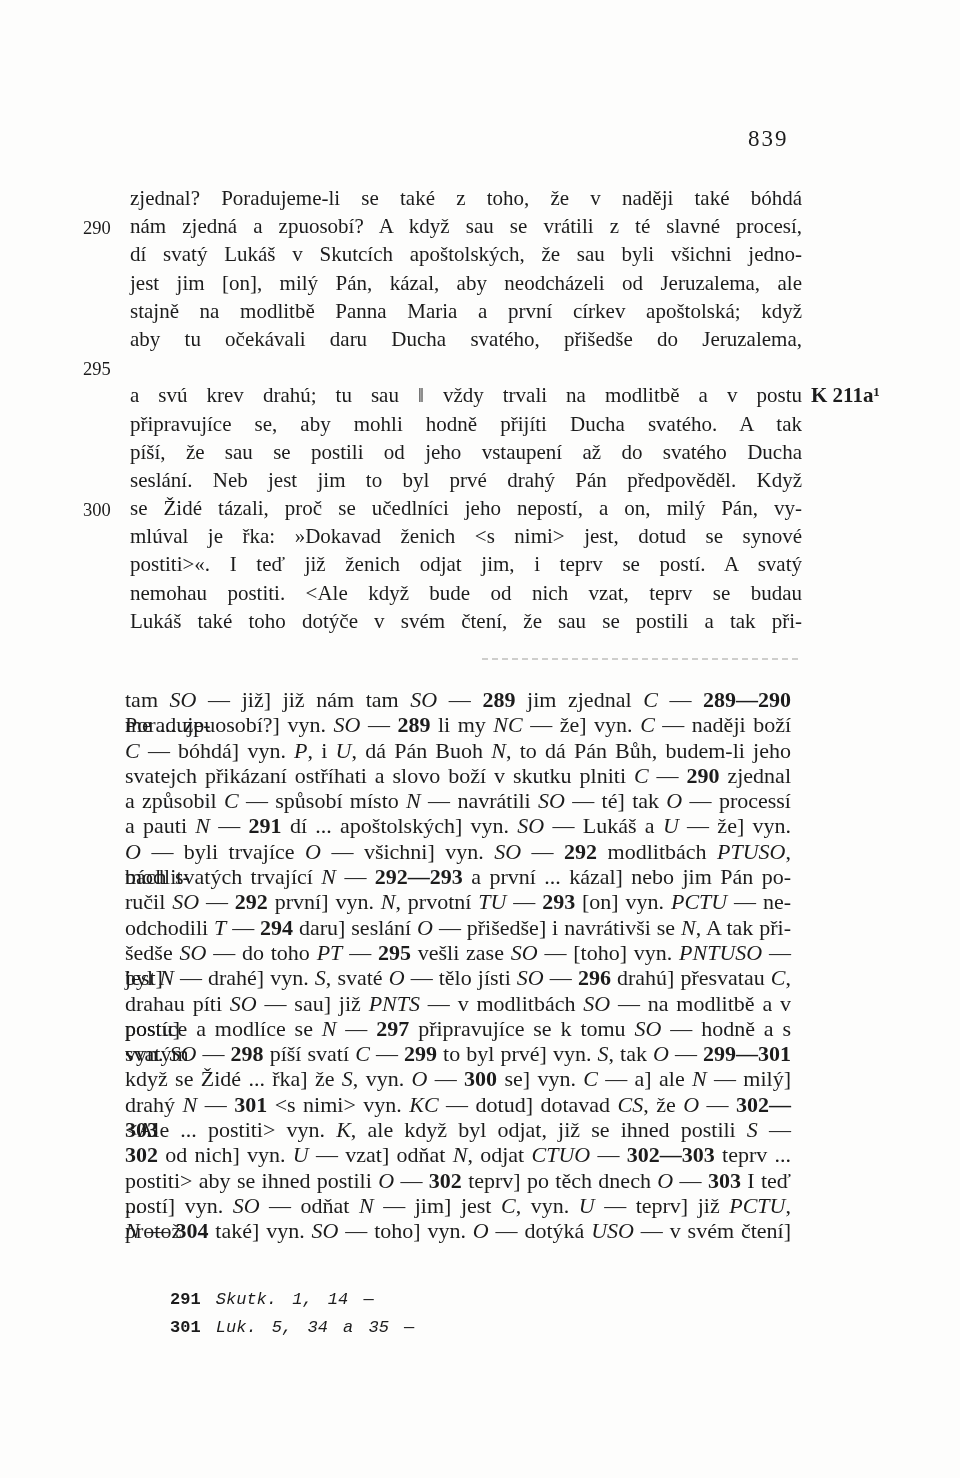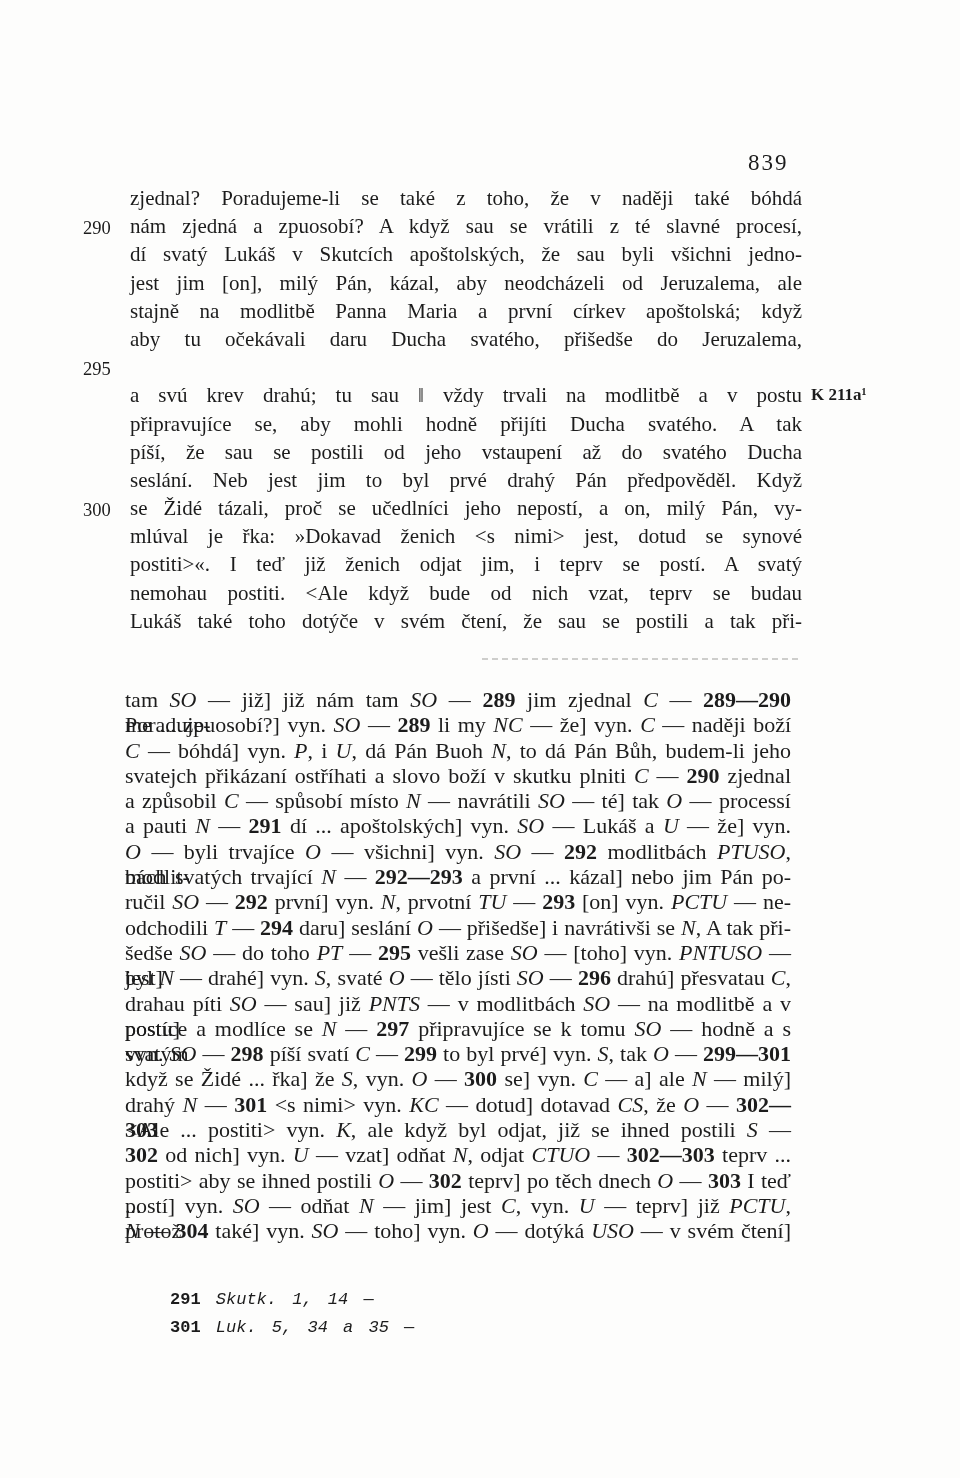--- a/index.html
+++ b/index.html
@@ -15,21 +15,20 @@
     color: #1c1c1c;
     font-family: "Liberation Serif", "DejaVu Serif", serif;
     overflow: hidden;
   }
   .page-number {
     position: absolute;
     left: 748px;
     top: 126px;
     font-size: 23px;
     letter-spacing: 2px;
-    margin-top: 24px;
   }
   .main-text {
     position: absolute;
     left: 130px;
     top: 184px;
     width: 672px;
     font-size: 21px;
     line-height: 28.2px;
   }
   .text-line {
@@ -46,21 +45,21 @@
     width: 44px;
     font-size: 18.5px;
     text-align: left;
     text-align-last: auto;
   }
   .margin-note {
     position: absolute;
     left: calc(100% + 9px);
     top: 0;
     font-weight: bold;
-    font-size: 17px;
+    font-size: 21px;
     white-space: nowrap;
     text-align-last: auto;
   }
   .separator {
     position: absolute;
     left: 482px;
     top: 658px;
     width: 316px;
     border-top: 2px dashed #a9a9a6;
     opacity: 0.55;

